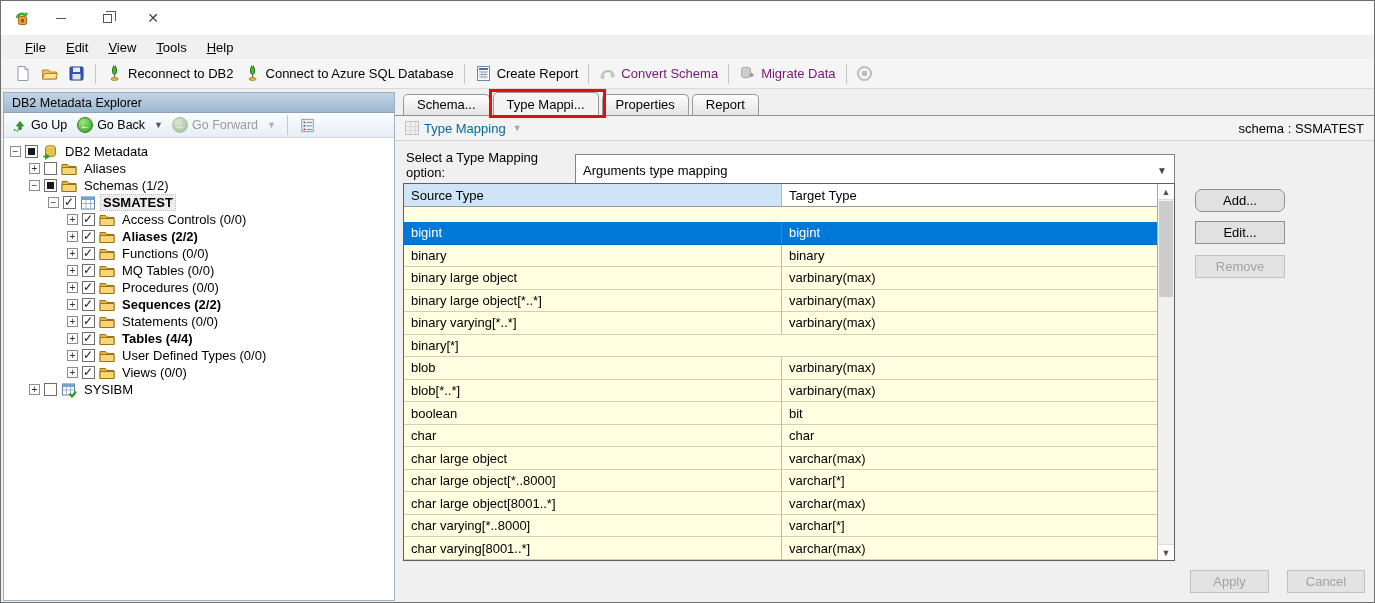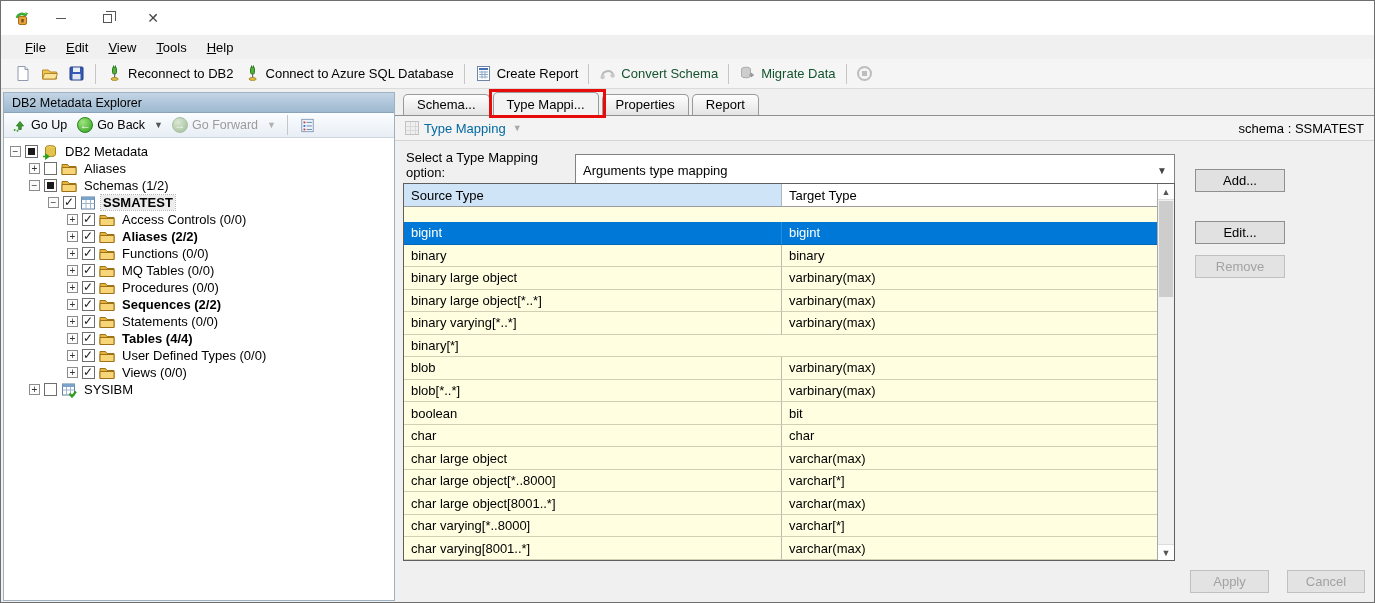--- a/index.html
+++ b/index.html
@@ -19,21 +19,21 @@
   .min-glyph { width:10px; height:1px; background:#555; }
 
   
   .menubar { height:24px; background:#f0f0f0; display:flex; align-items:center; padding-left:14px; }
   .menu-item { display:inline-block; padding:3px 10px; }
   .menu-item::first-letter { text-decoration:underline; }
 
   
   .toolbar { height:30px; background:#f5f5f5; border-bottom:1px solid #dadada; display:flex; align-items:center; padding:0 8px; }
   .tbtn { display:flex; align-items:center; gap:5px; padding:3px 5px; white-space:nowrap; }
-  .tbtn.disabled { color:#14532d; }
+  .tbtn.disabled { color:#701a75; }
   .tsep { width:1px; height:20px; background:#c6c6c6; margin:0 5px; flex:0 0 auto; }
   .ticon { width:17px; height:17px; flex:0 0 auto; }
   .stop-icon { width:15px; height:15px; border-radius:50%; border:2px solid #bdbdbd; display:flex; align-items:center; justify-content:center; }
   .stop-icon i { width:5px; height:5px; background:#bdbdbd; }
 
   
   .body { position:absolute; top:89px; left:0; right:0; bottom:0; display:flex; }
 
   
   .left-panel { width:392px; flex:0 0 auto; display:flex; flex-direction:column; background:#fff;
@@ -109,21 +109,21 @@
   .sc-arrow { position:absolute; left:0; right:0; height:16px; display:flex; align-items:center; justify-content:center;
               color:#555; font-size:9px; background:#fdfdfd; }
   .sc-up { top:0; border-bottom:1px solid #dcdcdc; }
   .sc-down { bottom:0; border-top:1px solid #dcdcdc; }
   .sc-thumb { position:absolute; left:1px; right:1px; top:17px; height:96px; background:#cdcdcd; }
 
   
   .btn { position:absolute; width:90px; height:23px; background:#e1e1e1; border:1px solid #8f8f8f;
          display:flex; align-items:center; justify-content:center; font-size:13px; }
   .btn.disabled { background:#e3e3e3; border-color:#c0c0c0; color:#a2a2a2; }
-  .btn-add { left:800px; top:28px; }
+  .btn-add { left:800px; top:48px;border-radius:7px; }
   .btn-edit { left:800px; top:80px; }
   .btn-remove { left:800px; top:114px; }
   .btn-apply { width:79px; right:105px; bottom:9px; left:auto; }
   .btn-cancel { width:78px; right:9px; bottom:9px; left:auto; }
 </style>
 </head>
 <body>
 
 <div class="window">
 

